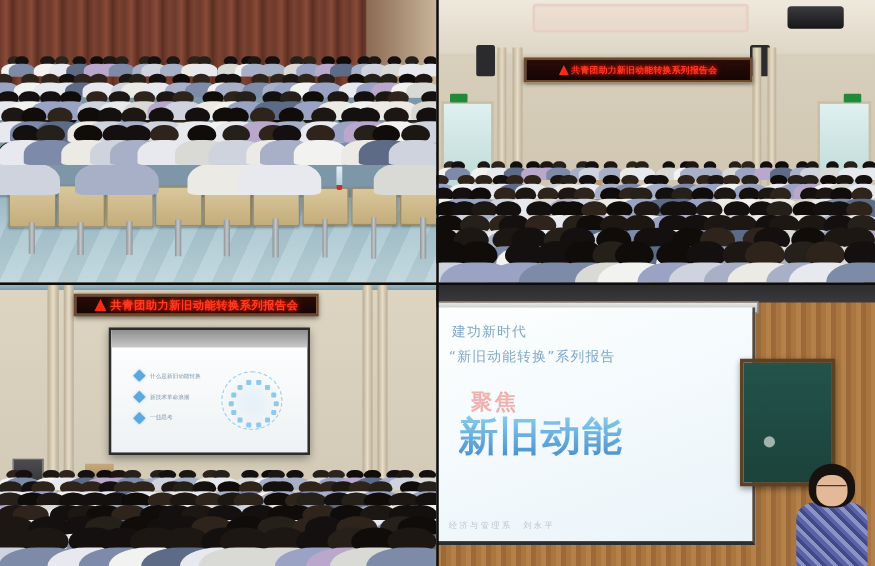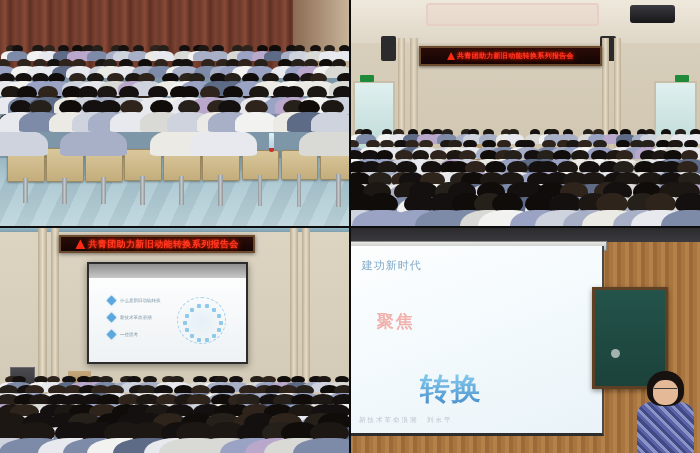--- a/index.html
+++ b/index.html
@@ -1011,23 +1011,24 @@
       </div>
 
   </div>
 
   <div class="panel p4">
     <div class="woodwall"></div>
     <div class="toprow"></div>
     <div class="screenbar"></div>
     <div class="screen">
       <div class="t1">建功新时代</div>
+      <div class="t2">“新旧动能转换”系列报告</div>
       <div class="big1">聚焦</div>
-      <div class="big3">转换</div>
-      <div class="foot">新技术革命浪潮　刘永平</div>
+      <div class="big2">新旧动能</div>
+      <div class="foot">经济与管理系　刘永平</div>
     </div>
     <div class="board">
       <span class="knob"></span>
     </div>
     <div class="speaker">
       <span class="torso"></span>
       <span class="hair"></span>
       <span class="face"></span>
       <span class="glasses"></span>
     </div>

